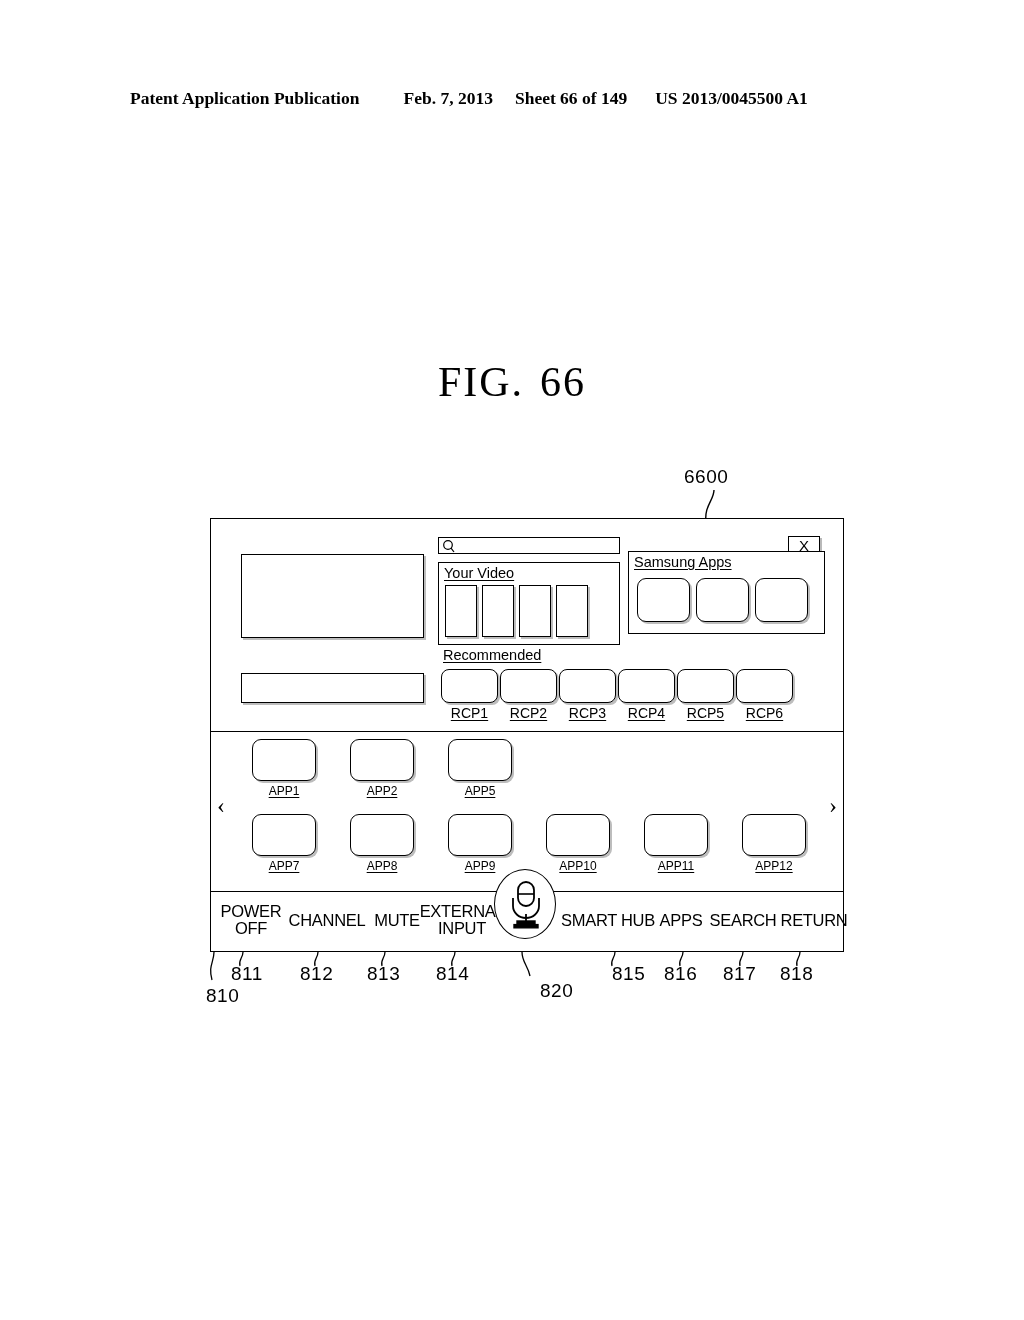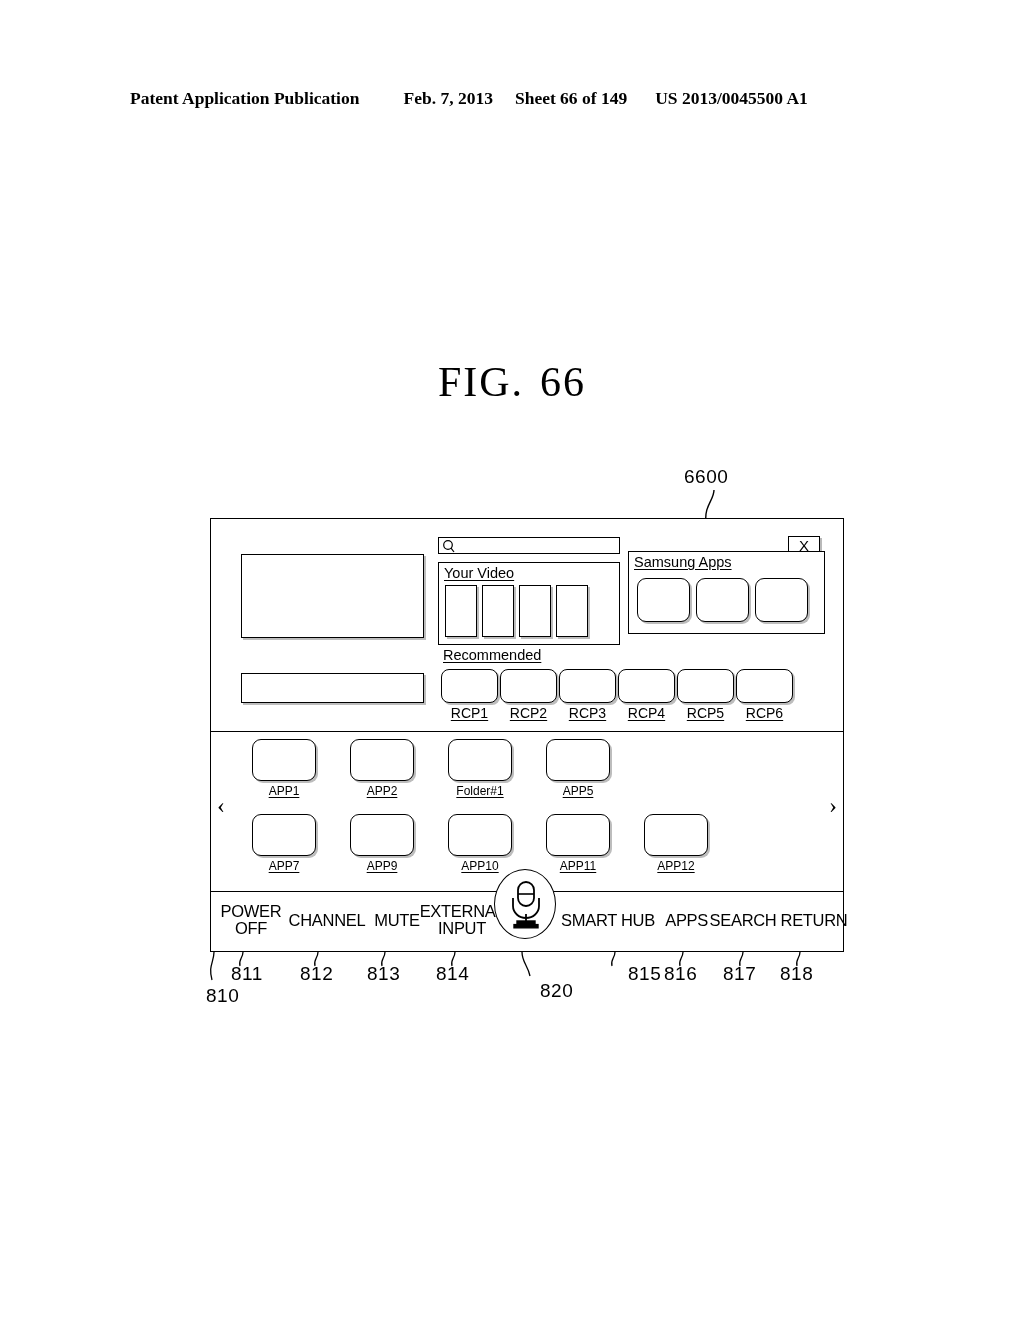--- a/index.html
+++ b/index.html
@@ -466,32 +466,32 @@
       <div class="app-cell">
         <div class="app-box"></div>
         <div class="app-label">APP1</div>
       </div>
       <div class="app-cell">
         <div class="app-box"></div>
         <div class="app-label">APP2</div>
       </div>
       <div class="app-cell">
         <div class="app-box"></div>
-        <div class="app-label">Folder#1</div>
-      </div>
-      <div class="app-cell">
-        <div class="app-box"></div>
         <div class="app-label">APP5</div>
       </div>
     </div>
 
     <div class="app-row" id="app-row-2">
       <div class="app-cell">
         <div class="app-box"></div>
         <div class="app-label">APP7</div>
+      </div>
+      <div class="app-cell">
+        <div class="app-box"></div>
+        <div class="app-label">APP8</div>
       </div>
       <div class="app-cell">
         <div class="app-box"></div>
         <div class="app-label">APP9</div>
       </div>
       <div class="app-cell">
         <div class="app-box"></div>
         <div class="app-label">APP10</div>
       </div>
       <div class="app-cell">
@@ -519,21 +519,21 @@
 
       <div class="tb-item" style="left:157px; top:21px; width:58px;">MUTE</div>
 
       <div class="tb-item tb-two-line" style="left:205px; top:12px; width:92px;">
         <div>EXTERNAL</div>
         <div>INPUT</div>
       </div>
 
       <div class="tb-item" style="left:348px; top:21px; width:98px;">SMART HUB</div>
 
-      <div class="tb-item" style="left:443px; top:21px; width:54px;text-align:right;">APPS</div>
+      <div class="tb-item" style="left:443px; top:21px; width:54px;">APPS</div>
 
       <div class="tb-item" style="left:494px; top:21px; width:76px;">SEARCH</div>
 
       <div class="tb-item" style="left:565px; top:21px; width:76px;">RETURN</div>
 
       <div id="mic-button">
         <svg id="mic-icon" width="38" height="50" viewBox="0 0 38 50">
 
           <rect x="11" y="2" width="16" height="24" rx="8" ry="8" stroke="#000" stroke-width="1.8" fill="none"></rect>
           <line x1="11" y1="14" x2="27" y2="14" stroke="#000" stroke-width="1.6"></line>
@@ -572,16 +572,16 @@
 
   <path d="M800,952 C800,958 795,960 797,966" stroke="#000" stroke-width="1.3" fill="none"></path>
 </svg>
 
 <div class="ref-num" style="left:206px; top:985px;">810</div>
 <div class="ref-num" style="left:231px; top:963px;">811</div>
 <div class="ref-num" style="left:300px; top:963px;">812</div>
 <div class="ref-num" style="left:367px; top:963px;">813</div>
 <div class="ref-num" style="left:436px; top:963px;">814</div>
 <div class="ref-num" style="left:512px; top:980px;margin-left:28px;">820</div>
-<div class="ref-num" style="left:628px; top:963px;">815</div>
+<div class="ref-num" style="left:612px; top:963px;">815</div>
 <div class="ref-num" style="left:664px; top:963px;">816</div>
 <div class="ref-num" style="left:723px; top:963px;">817</div>
 <div class="ref-num" style="left:780px; top:963px;">818</div>
 
 </body></html>

